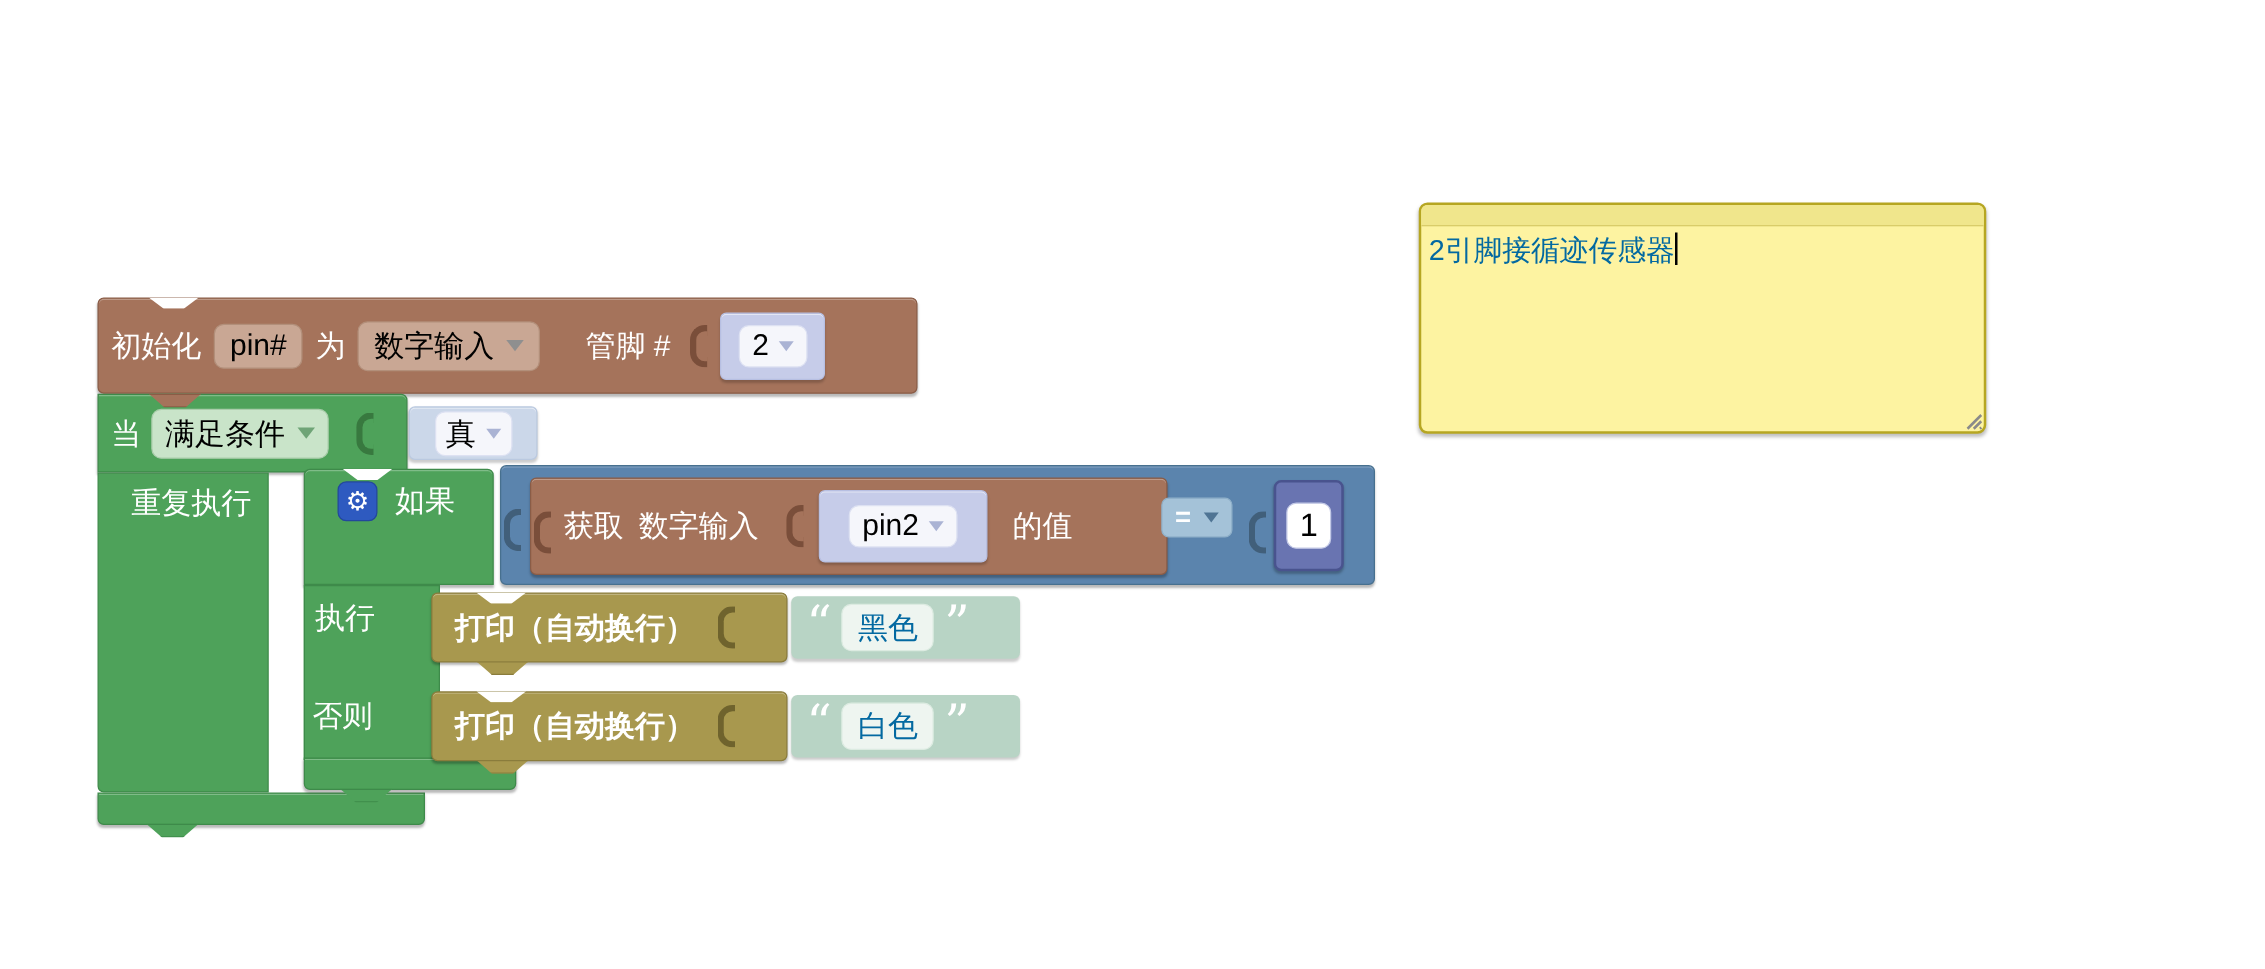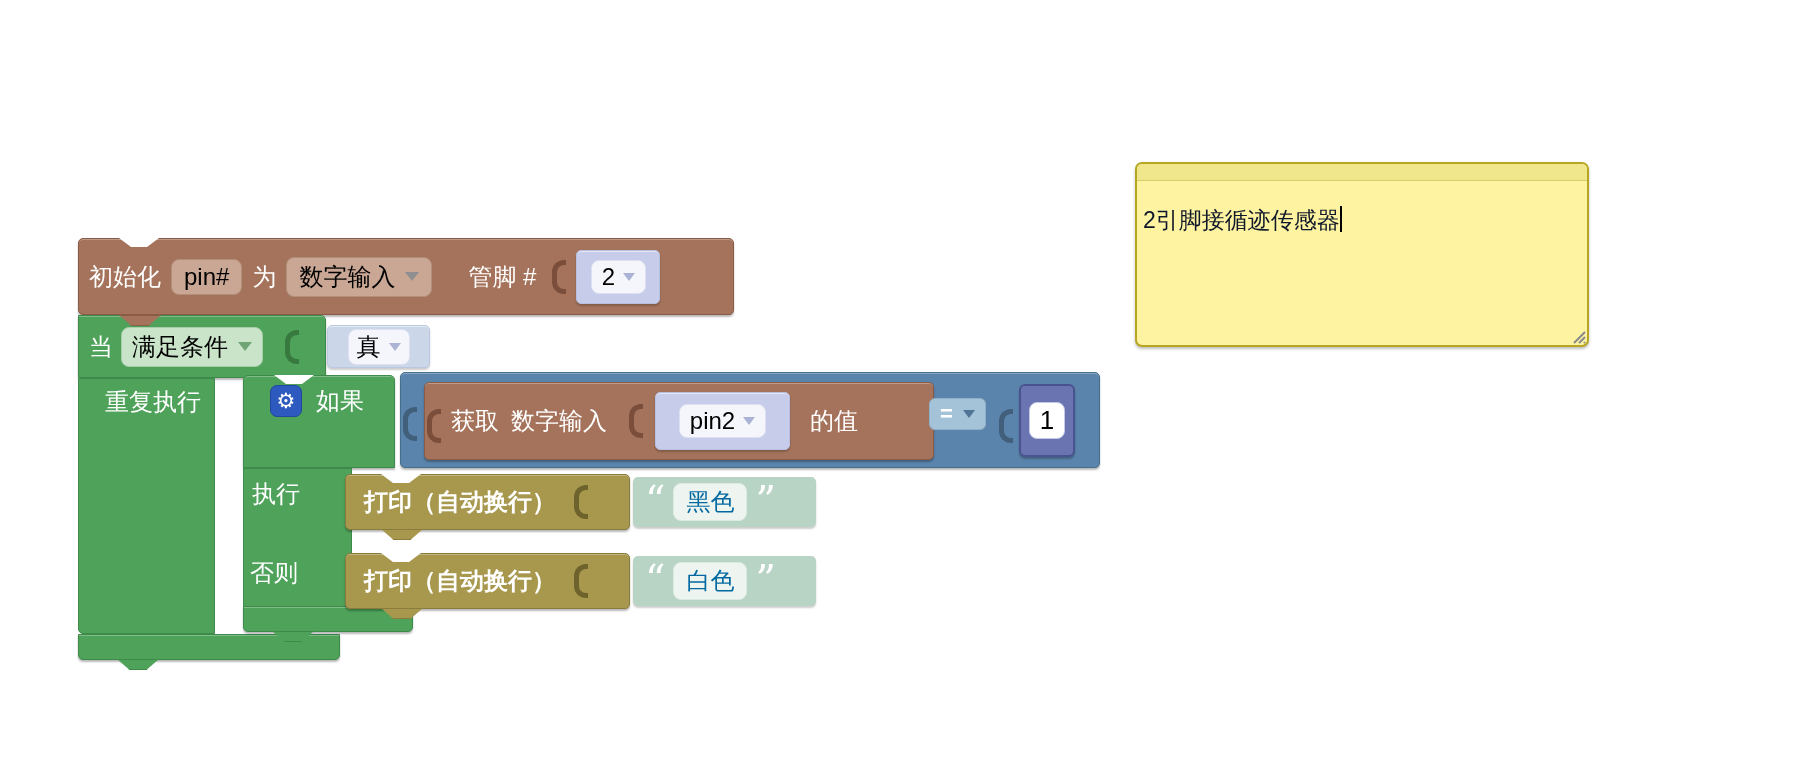--- a/index.html
+++ b/index.html
@@ -61,21 +61,21 @@
   .mathfld{background:#ffffff;border:1px solid #c3c9e6;border-radius:8px;color:#000;
            font-size:26px;padding:2px 10px;}
   
   .quote{color:#ffffff;font-size:40px;line-height:20px;height:24px;font-family:"DejaVu Serif",serif;}
   .strfld{background:#eef5f0;border:1px solid #dcebe1;border-radius:8px;color:#0369a1;
           font-size:24px;padding:2px 12px;}
   
   #comment{position:absolute;background:#fdf3a1;border:2px solid #b6a622;border-radius:7px;
            box-shadow:0 2px 3px rgba(0,0,0,.25);overflow:hidden;}
   #comment .bar{height:16px;background:#f0e68c;border-bottom:1px solid #d9cc6a;cursor:move;}
-  #comment .body{padding:24px 6px;font-size:23px;color:#0f172a;cursor:text;}
+  #comment .body{padding:4px 6px;font-size:23px;color:#0369a1;cursor:text;}
   .caret{display:inline-block;width:2px;height:26px;background:#000;vertical-align:-4px;}
   .resize{position:absolute;right:1px;bottom:1px;width:15px;height:15px;cursor:nwse-resize;}
 </style>
 </head>
 <body>
 
 <div id="workspace">
 
   <div class="blk brown flexrow" style="left:78px;top:238px;width:656px;height:77px;gap:10px;padding-left:10px;">
     <span class="cut" style="left:40px;"></span>

